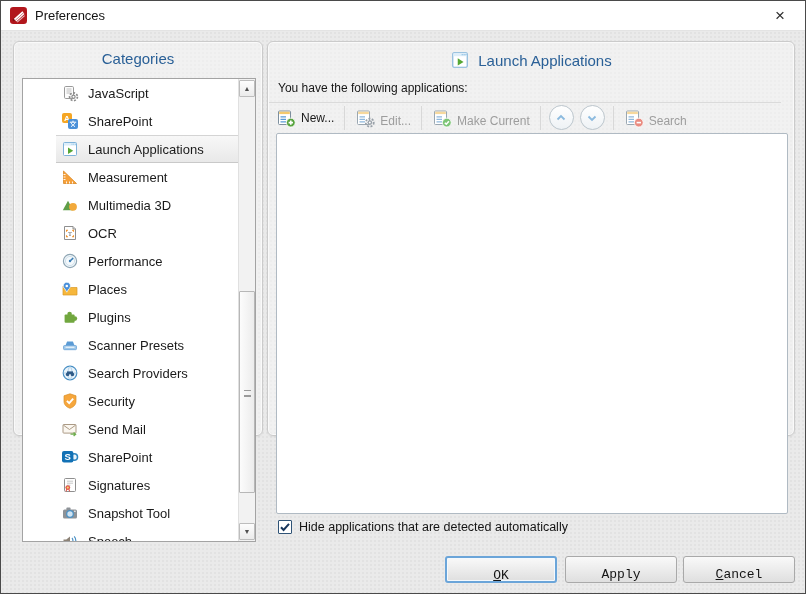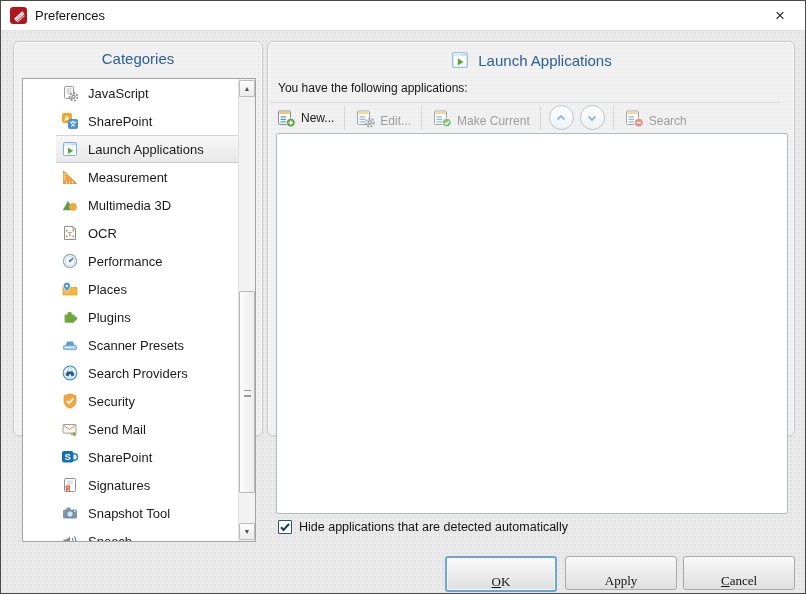--- a/index.html
+++ b/index.html
@@ -110,21 +110,21 @@
     display:flex; align-items:center; justify-content:center;
   }
   .checkbox svg { display:none; }
   .checkbox.checked svg { display:block; }
 
   
   .footer { position:absolute; left:0; right:0; bottom:0; height:47px; }
   .btn {
     position:absolute; top:10px; width:112px; height:27px;
     background:linear-gradient(#f9f9f9,#dfdfdf); border:1px solid #a9a9a9; border-radius:3px;
-    font-family:Liberation Serif, serif; font-size:13px; color:#141414; cursor:default; padding:16px;
+    font-family:Liberation Mono, monospace; font-size:13px; color:#141414; cursor:default; padding:10px;
   }
   .btn-ok     { left:444px; border:2px solid #6ba5d9; box-shadow:inset 0 0 0 1px #f4f9fd; }
   .btn-apply  { left:564px; }
   .btn-cancel { left:682px; }
   .ul-first { display:block; }
   .ul-first::first-letter { text-decoration:underline; }
 </style>
 </head>
 <body>
 

